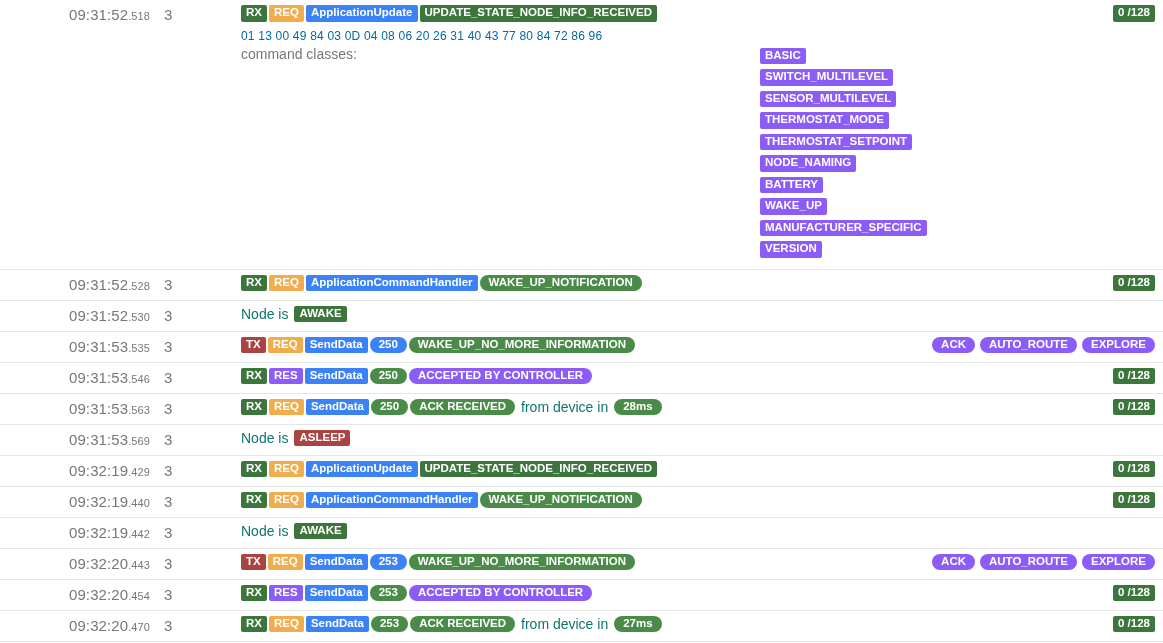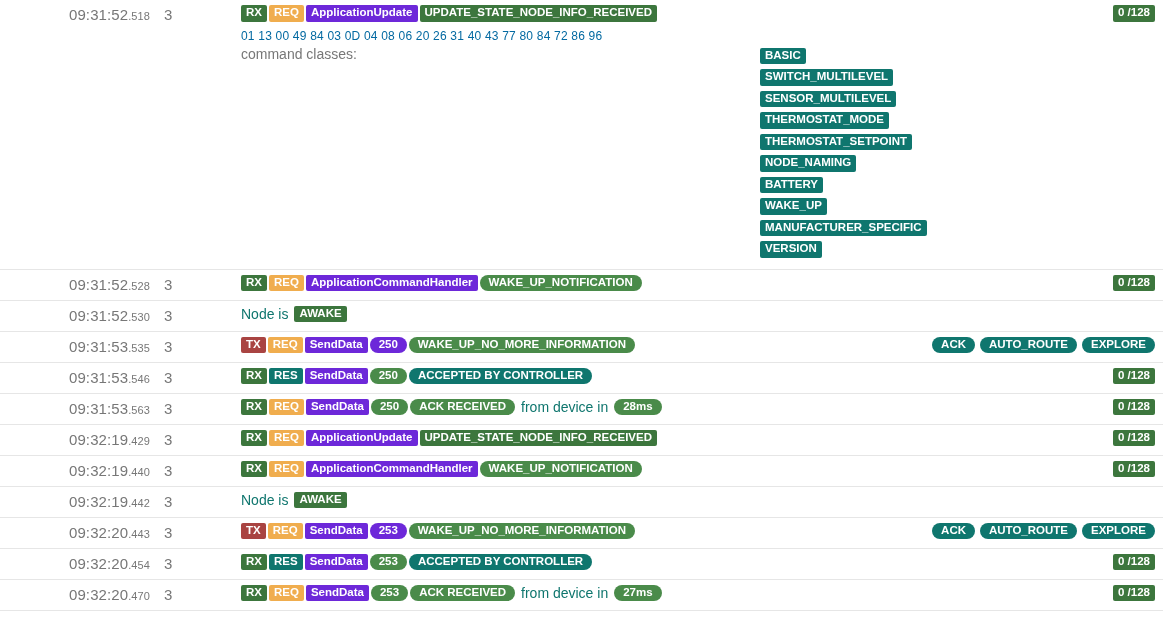--- a/index.html
+++ b/index.html
@@ -75,22 +75,22 @@
     color: #ffffff;
     padding: 2px 5px 3px 5px;
     line-height: 1;
     white-space: nowrap;
     border-radius: 2px;
   }
   .badge.pill { border-radius: 10px; padding: 2px 9px 3px 9px; }
   .bg-green  { background: #3c763d; text-align: center; }
   .bg-green2 { background: #4a8b4a; }
   .bg-orange { background: #f0ad4e; }
-  .bg-blue   { background: #6d28d9; }
-  .bg-grey   { background: #0f766e; }
+  .bg-blue   { background: #3b82f6; }
+  .bg-grey   { background: #8b5cf6; }
   .bg-red    { background: #a94442; }
 
   .plain-blue {
     color: #0f766e;
     font-size: 14px;
     padding: 0 4px;
     white-space: nowrap;
   }
 
   .hexline {
@@ -273,20 +273,36 @@
               <span class="badge bg-green2 pill">28ms</span>
             </div>
             <div class="msg-right">
               <span class="badge bg-green">0 /128</span>
             </div>
           </div>
         </td>
       </tr>
       <tr>
         <td>
+          <div class="timestamp"><span>09:31:53</span><span class="ts-ms">.569</span></div>
+        </td>
+        <td>
+          <div class="nodeid">3</div>
+        </td>
+        <td>
+          <div class="msg-line">
+            <div class="msg-left">
+              <span class="plain-blue" style="padding-left: 0px;">Node is</span>
+              <span class="badge bg-red">ASLEEP</span>
+            </div>
+          </div>
+        </td>
+      </tr>
+      <tr>
+        <td>
           <div class="timestamp"><span>09:32:19</span><span class="ts-ms">.429</span></div>
         </td>
         <td>
           <div class="nodeid">3</div>
         </td>
         <td>
           <div class="msg-line">
             <div class="msg-left">
               <span class="badge bg-green">RX</span>
               <span class="badge bg-orange">REQ</span>

